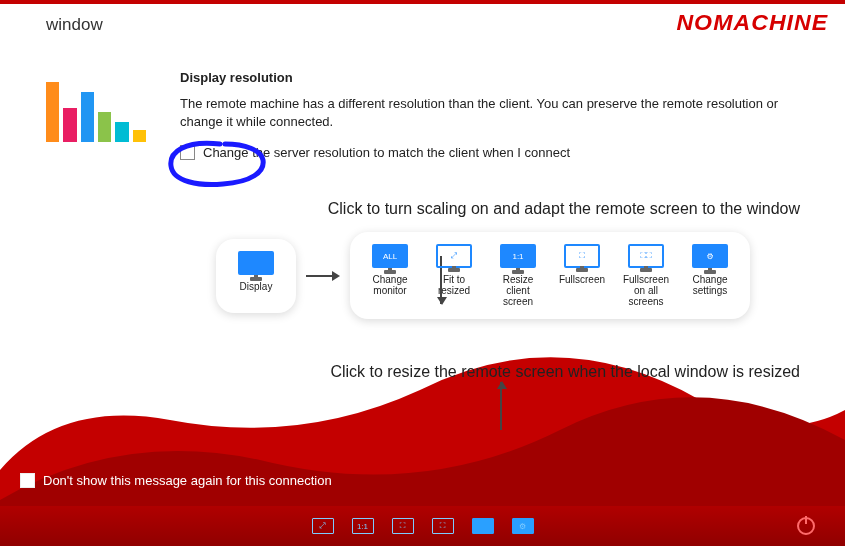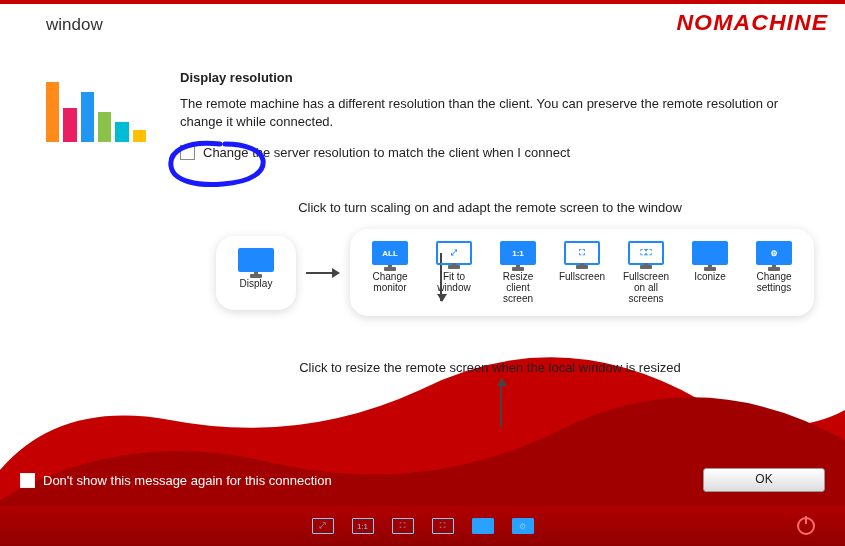--- a/index.html
+++ b/index.html
@@ -14,32 +14,32 @@
 
 .body{position:absolute;left:180px;top:70px;width:620px}
 .body h1{font-size:13px;font-weight:700;margin:0 0 10px 0}
 .body p{margin:0 0 14px 0;line-height:1.4}
 .check-row{display:flex;align-items:center;gap:8px;margin-top:6px}
 .checkbox{width:13px;height:13px;border:1px solid #888;background:#fff;display:inline-block;flex:0 0 auto}
 
 .circle-note{position:absolute;left:165px;top:138px;width:105px;height:50px;pointer-events:none}
 
 .diagram{position:absolute;left:180px;top:200px;width:620px}
-.diagram .caption{width:100%;text-align:center;font-size:13px}
+.diagram .caption{width:100%;text-align:right;font-size:16px}
 .toolbars{display:flex;align-items:center;gap:10px;margin:14px 0 14px 36px}
 .tile-group{background:#fff;border-radius:18px;padding:12px 14px;box-shadow:0 2px 10px rgba(0,0,0,.15)}
 .tile-group.big{display:flex;gap:12px}
 .tile{width:52px;display:flex;flex-direction:column;align-items:center;gap:6px}
 .tile .tlabel{font-size:10px;text-align:center;line-height:1.1;min-height:20px}
 .screen{width:36px;height:24px;border-radius:2px;position:relative;display:flex;align-items:center;justify-content:center}
 .screen.blue{background:#1e88ff}
 .screen.outline{border:2px solid #1e88ff;box-sizing:border-box}
 .screen::after{content:"";position:absolute;bottom:-6px;left:50%;transform:translateX(-50%);width:12px;height:4px;background:#666;border-radius:1px}
 .screen::before{content:"";position:absolute;bottom:-3px;left:50%;transform:translateX(-50%);width:4px;height:3px;background:#666}
-.screen .inner{color:#fff;font-size:8px;font-weight:bold}
+.screen .inner{color:#fff;font-size:8px;font-weight:normal}
 .screen.outline .inner{color:#1e88ff}
 .arrow-svg{flex:0 0 auto}
 .vline{position:absolute;left:50%;width:0;border-left:2px solid #444}
 .vline.top{top:24px;height:48px}
 .vline.bot{top:150px;height:48px}
 .vline .head{position:absolute;left:-5px;width:0;height:0;border-left:5px solid transparent;border-right:5px solid transparent}
 .vline.top .head{bottom:-1px;border-top:8px solid #444}
 .vline.bot .head{top:-1px;border-bottom:8px solid #444}
 
 .wave{position:absolute;left:0;right:0;bottom:0}
@@ -120,45 +120,39 @@
           <div class="tile">
             <div class="screen blue">
                 <span class="inner">ALL</span>
               </div>
             <div class="tlabel">Change monitor</div>
           </div>
           <div class="tile">
             <div class="screen outline">
                 <span class="inner">⤢</span>
               </div>
-            <div class="tlabel">Fit to window</div>
+            <div class="tlabel">Fit to resized</div>
           </div>
           <div class="tile">
             <div class="screen blue">
                 <span class="inner">1:1</span>
               </div>
             <div class="tlabel">Resize client screen</div>
           </div>
           <div class="tile">
             <div class="screen outline">
                 <span class="inner">⛶</span>
               </div>
             <div class="tlabel">Fullscreen</div>
           </div>
           <div class="tile">
             <div class="screen outline">
                 <span class="inner">⛶⛶</span>
               </div>
             <div class="tlabel">Fullscreen on all screens</div>
-          </div>
-          <div class="tile">
-            <div class="screen blue">
-                <span class="inner"></span>
-              </div>
-            <div class="tlabel">Iconize</div>
           </div>
           <div class="tile">
             <div class="screen blue">
                 <span class="inner">⚙</span>
               </div>
             <div class="tlabel">Change settings</div>
           </div>
         </div>
       </div>
 
@@ -168,21 +162,20 @@
     </div>
 
     <div class="caption" style="margin-top:44px">Click to resize the remote screen when the local window is resized</div>
   </div>
 
   <div class="footer-bar">
     <label style="display:flex;align-items:center;gap:8px">
       <span class="checkbox"></span>
       <span>Don't show this message again for this connection</span>
     </label>
-    <div class="ok-btn">OK</div>
   </div>
 
   <div class="bottom">
     <span class="bico">⤢</span>
     <span class="bico">1:1</span>
     <span class="bico">⛶</span>
     <span class="bico">⛶</span>
     <span class="bico full"></span>
     <span class="bico full">⚙</span>
     <span class="power"></span>

